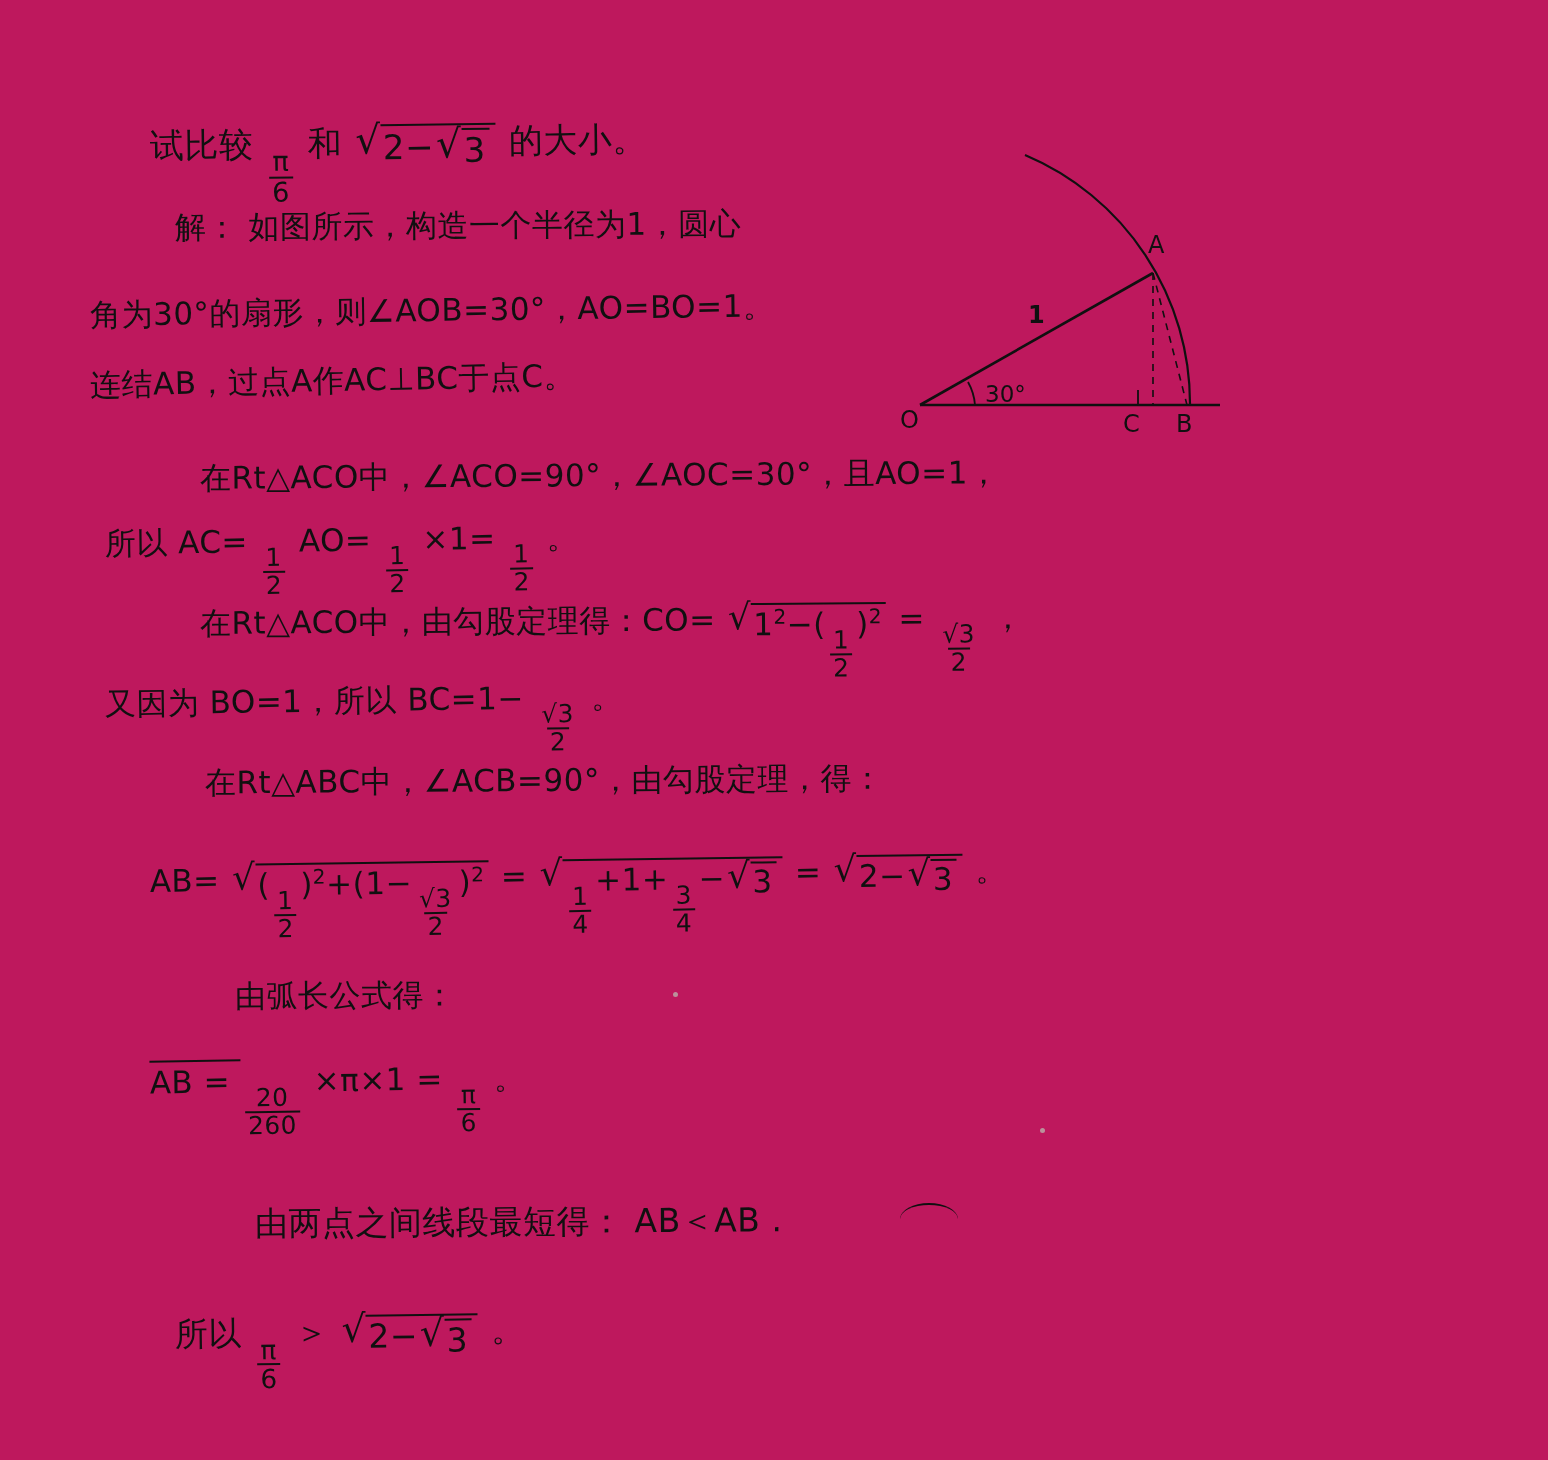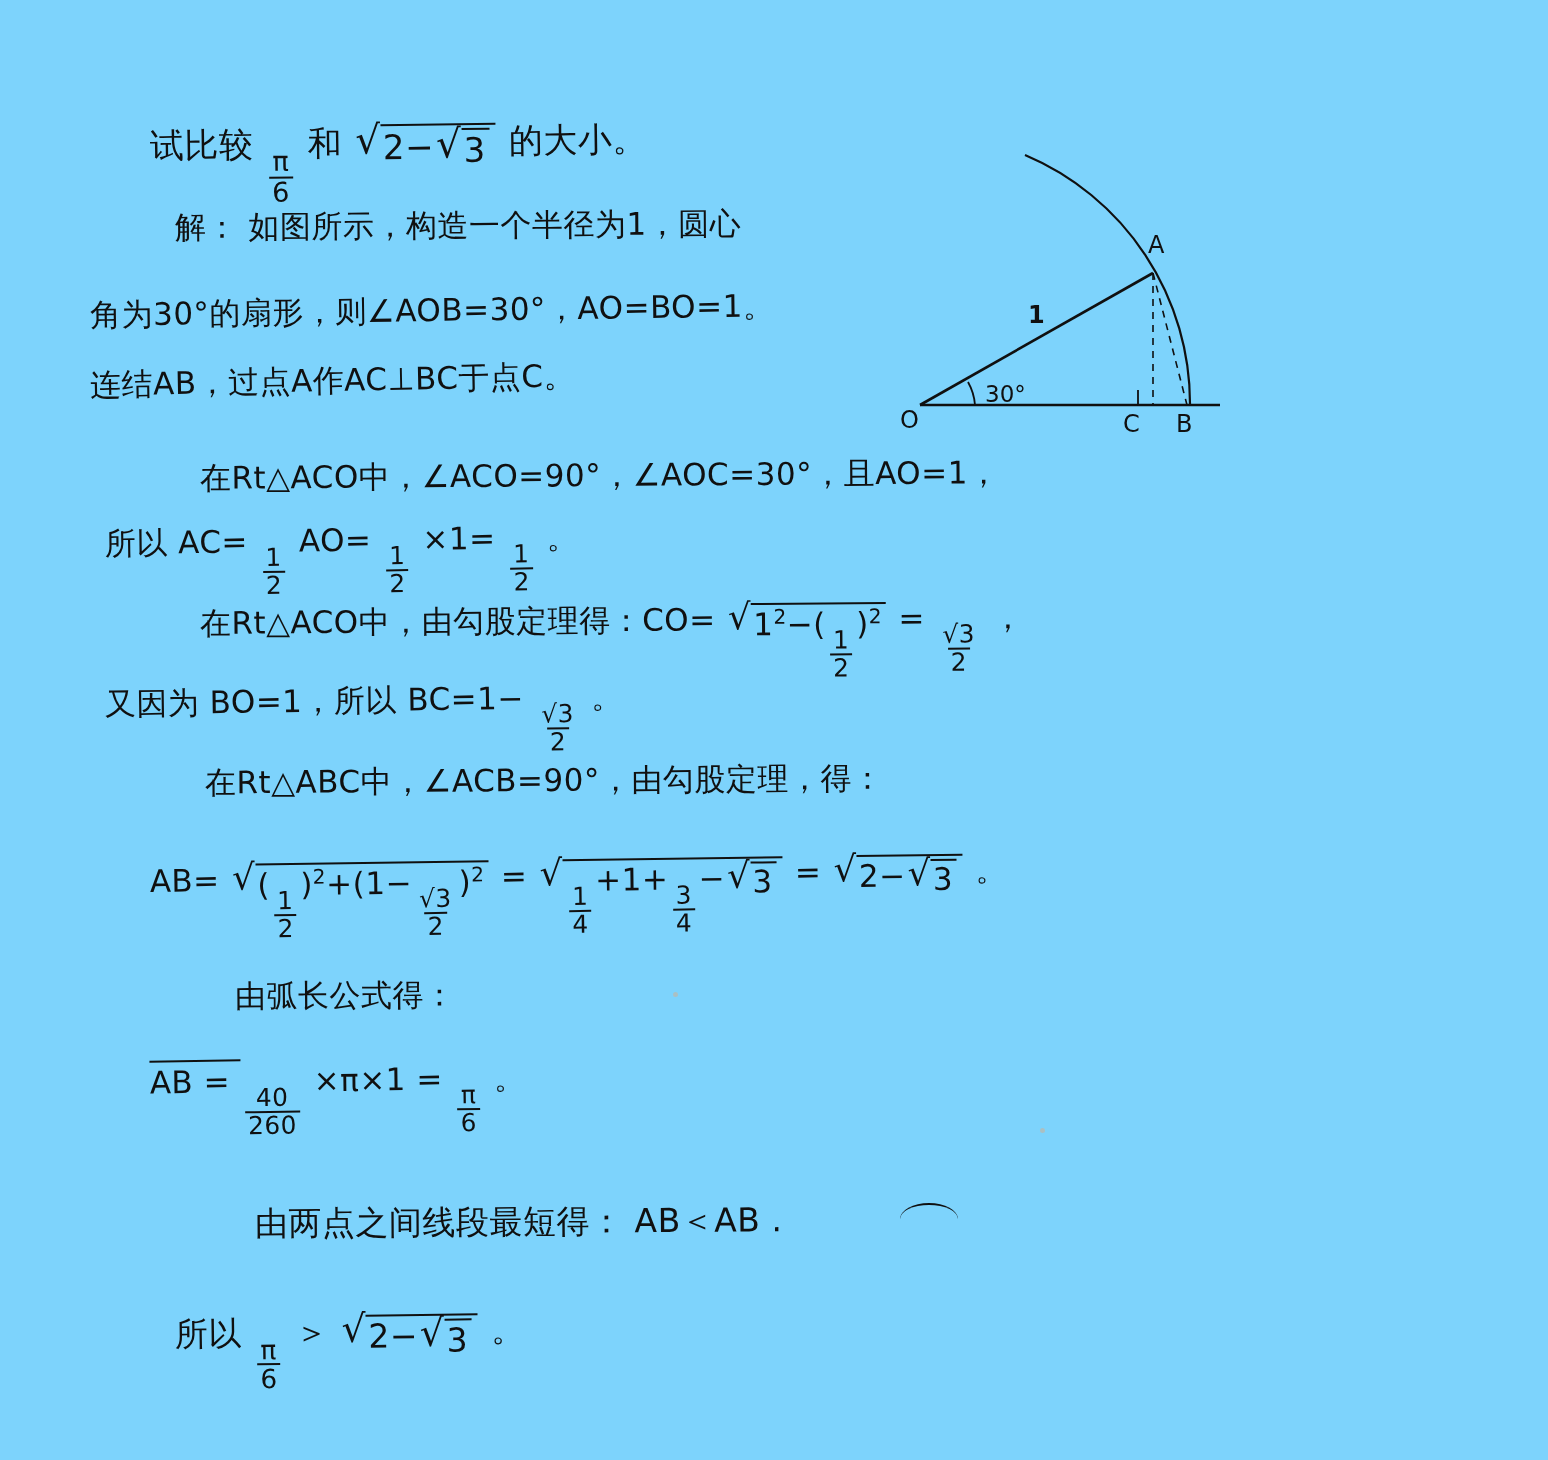--- a/index.html
+++ b/index.html
@@ -4,21 +4,21 @@
 <style>
   html, body {
     margin: 0;
     padding: 0;
     background: #ffffff;
   }
   #page {
     position: relative;
     width: 1548px;
     height: 1460px;
-    background: #7dd3fc;
+    background: #be185d;
     overflow: hidden;
     font-family: "DejaVu Sans", sans-serif;
     color: #141414;
   }
   .ln {
     position: absolute;
     white-space: nowrap;
     font-family: "DejaVu Sans", sans-serif;
     letter-spacing: 0.5px;
   }
@@ -199,21 +199,21 @@
     <span>。</span>
   </div>
 
   <div class="ln hw s2" style="left:235px; top:975px; font-size:31px;">由弧长公式得：</div>
 
   <div class="ln hw s1" style="left:150px; top:1060px; font-size:31px;">
     <span style="border-top:2px solid #101010; padding-top:2px;">
       <span>AB =</span>
     </span>
     <span class="frac">
-      <span class="num">40</span>
+      <span class="num">20</span>
       <span class="den">260</span>
     </span>
     <span>×π×1 =</span>
     <span class="frac">
       <span class="num">π</span>
       <span class="den">6</span>
     </span>
     <span>。</span>
   </div>
 

